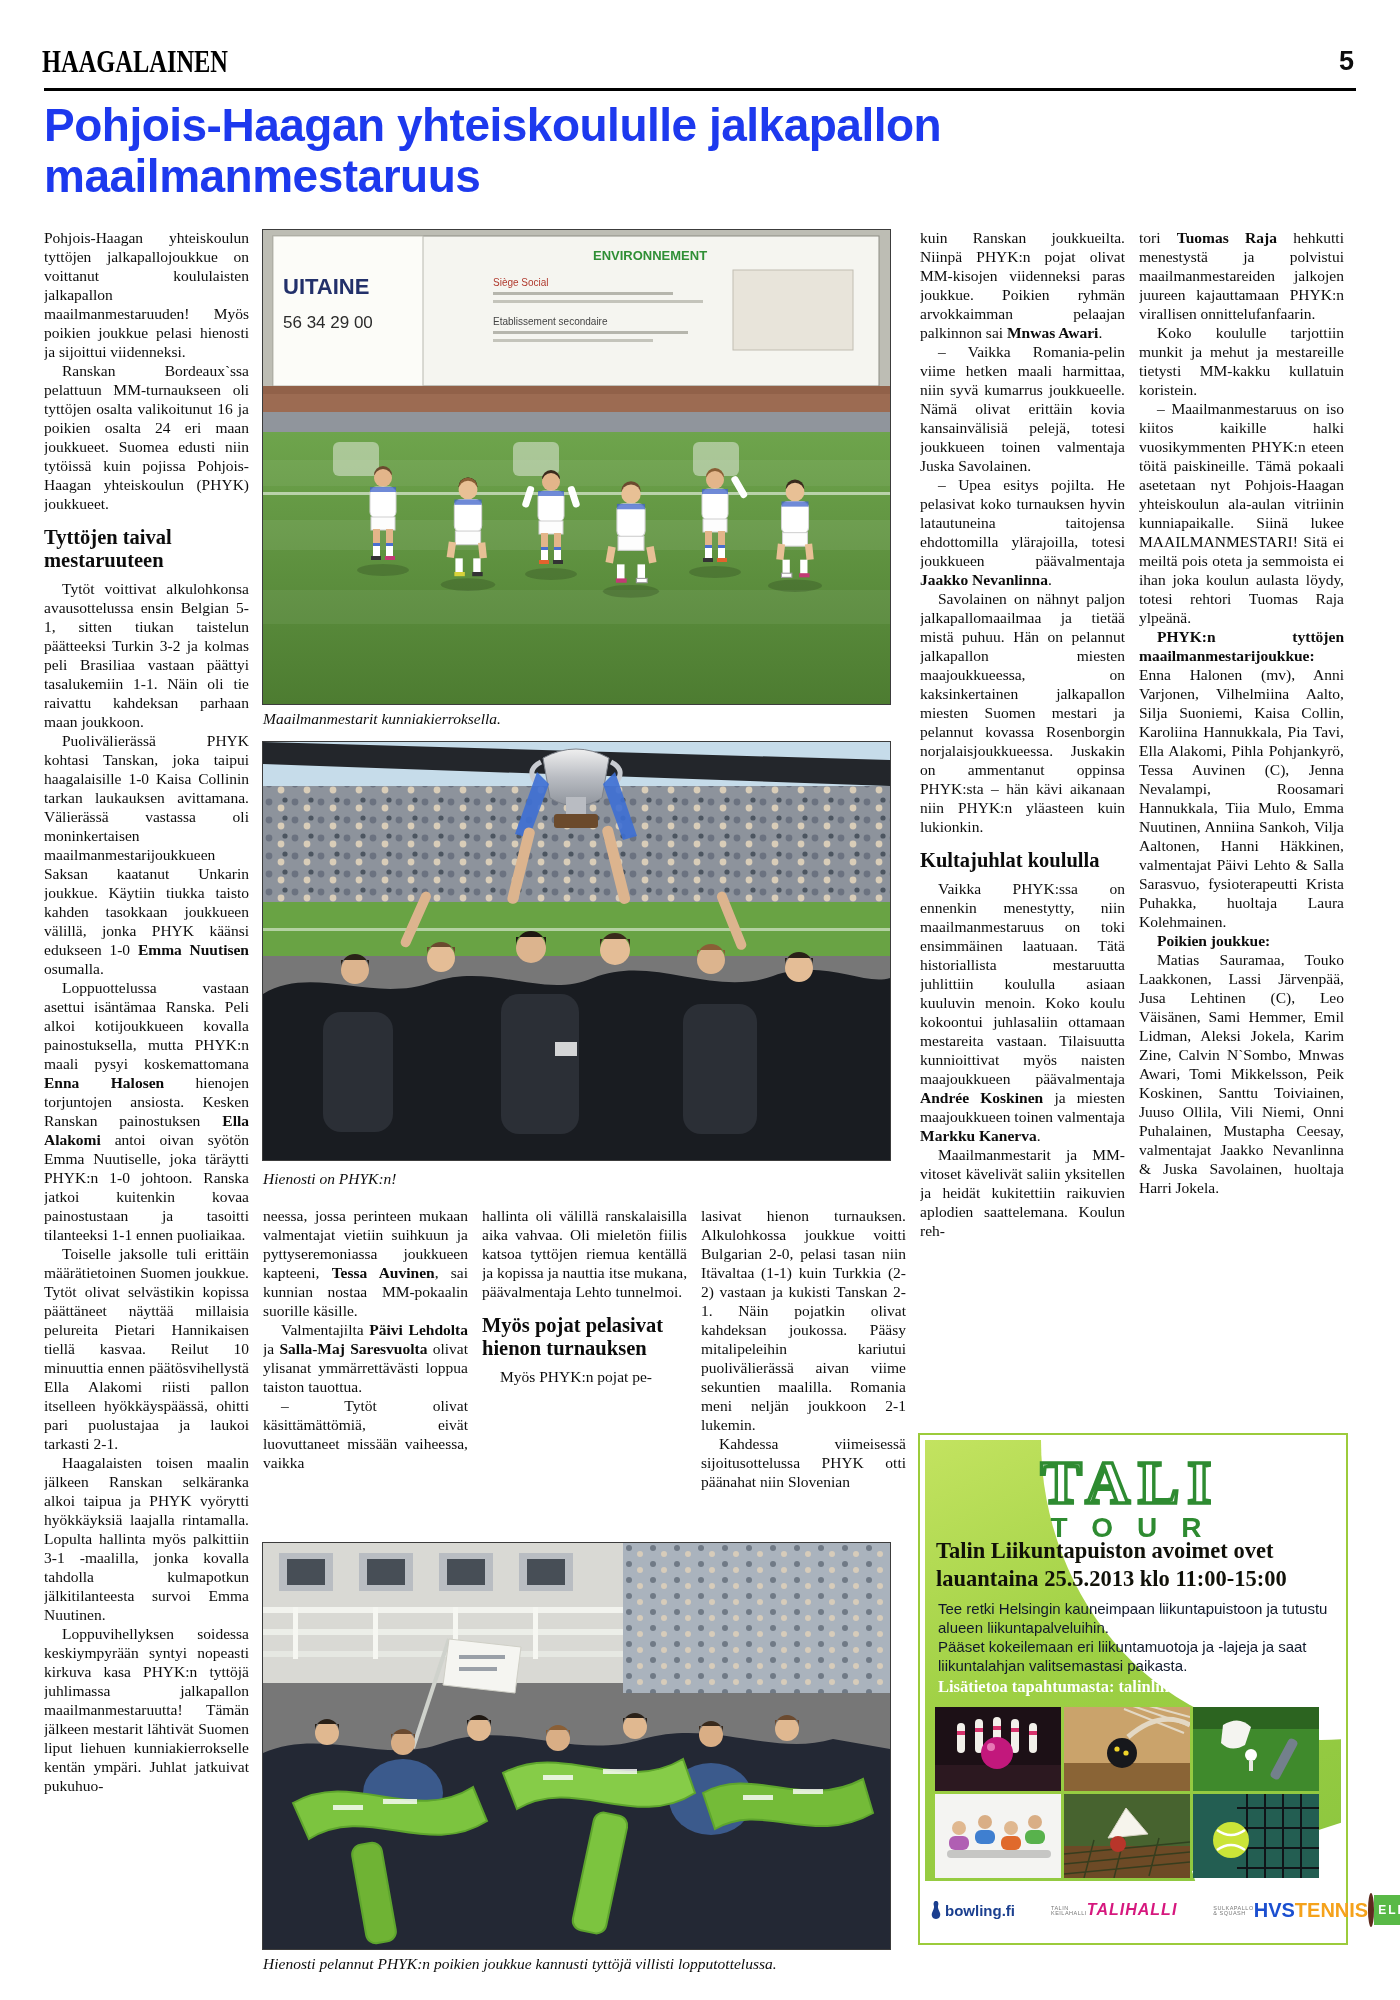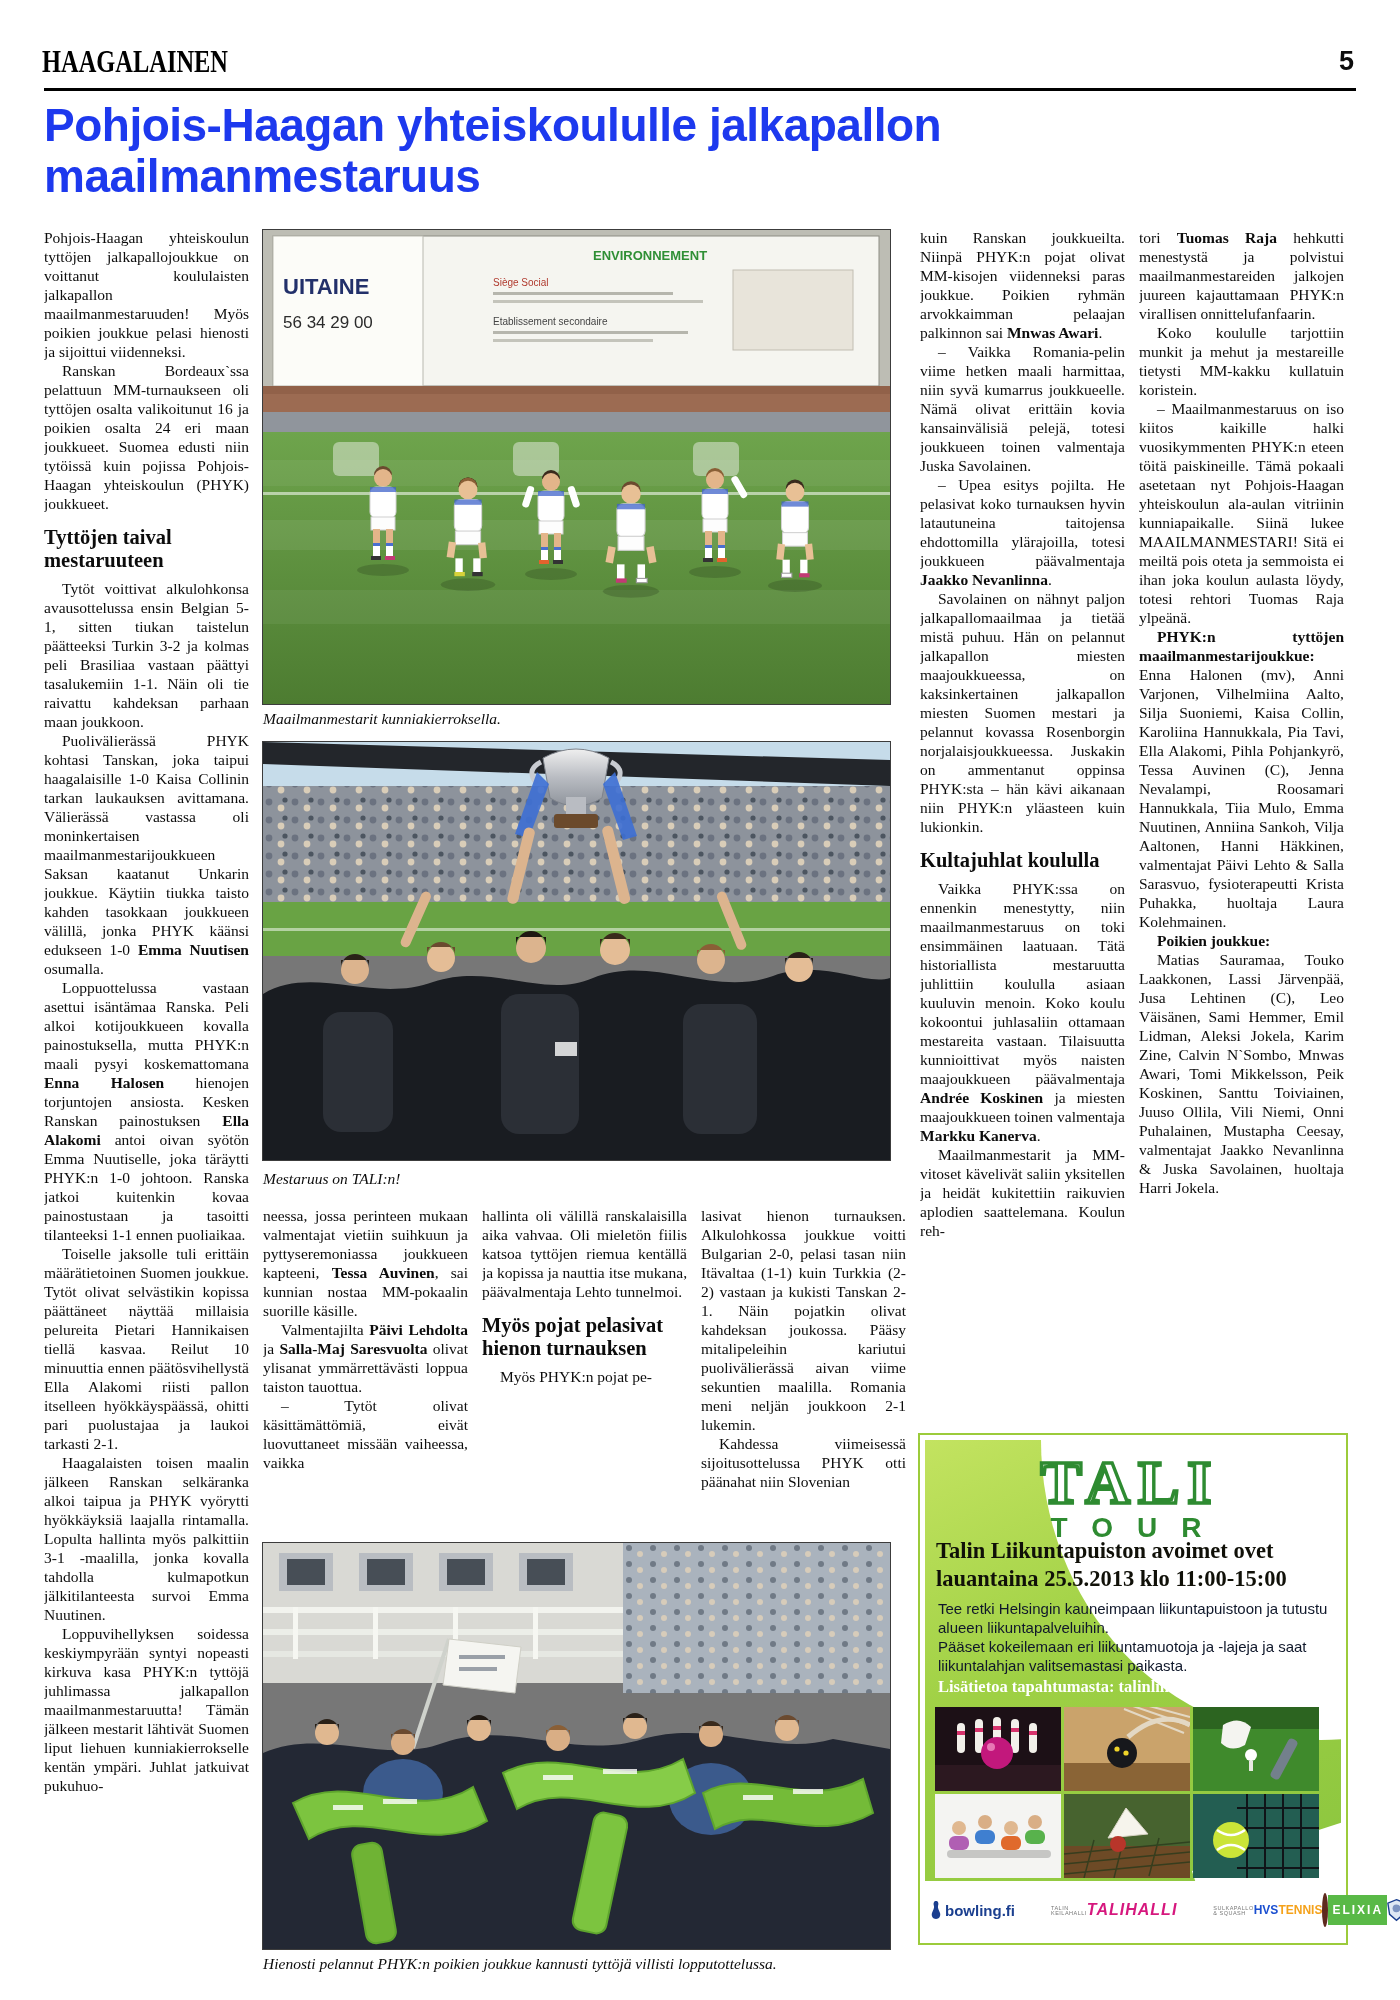--- a/index.html
+++ b/index.html
@@ -56,21 +56,21 @@
   .ad-grid{position:absolute;left:15px;top:272px;width:384px;z-index:2;
            display:grid;grid-template-columns:repeat(3,126px);grid-auto-rows:84px;gap:3px;}
   .ad-grid svg{display:block;}
   .ad-logos{position:absolute;left:4px;right:4px;bottom:4px;height:58px;background:#ffffff;z-index:3;
             display:flex;align-items:center;justify-content:space-around;padding:0 6px;}
   .logo-item{display:flex;flex-direction:row;align-items:center;line-height:1;gap:36px;}
   .logo-main{font-family:"Liberation Sans",sans-serif;font-weight:bold;}
   .logo-sub{font-family:"Liberation Sans",sans-serif;font-size:5.5px;color:#777;margin-top:2px;letter-spacing:.5px;}
   .lg-bowling{color:#1b3f8f;font-size:15px;display:flex;align-items:center;gap:3px;}
   .lg-tali{color:#d6187e;font-size:16px;font-style:italic;letter-spacing:1px;}
-  .lg-hvs{font-size:12px;}
+  .lg-hvs{font-size:20px;}
   .lg-hvs .p1{color:#1b4fd0;} .lg-hvs .p2{color:#f5a21b;}
   .lg-elixia{background:#59b947;color:#fff;font-size:12px;letter-spacing:2px;
              padding:8px 4px;font-family:"Liberation Sans",sans-serif;font-weight:bold;}
   .lg-golf{display:flex;align-items:center;gap:4px;}
   .lg-golf .script{font-family:"Liberation Serif",serif;font-style:italic;color:#1b3f8f;
                    font-size:10.5px;line-height:11px;text-align:left;}
   .badge{width:34px;height:34px;border-radius:50%;background:radial-gradient(circle at 50% 40%,#3e4a22 55%,#20270f);
          border:3px solid #5e2a1e;box-sizing:border-box;}
 </style>
 </head>
@@ -330,21 +330,21 @@
           <path d="M522,224 a14,14 0 0 1 28,0 l0,-8 -28,0 z" fill="#2a2118"></path>
       </g>
       <g fill="#2b2f36">
         <rect x="60" y="270" width="70" height="120" rx="18"></rect>
         <rect x="238" y="252" width="78" height="140" rx="18"></rect>
         <rect x="420" y="262" width="74" height="130" rx="18"></rect>
       </g>
       <rect x="292" y="300" width="22" height="14" fill="#f2f2f2" opacity="0.85"></rect>
     </svg>
   </div>
-  <div class="caption" id="caption2">Mestaruus on TALI:n!</div>
+  <div class="caption" id="caption2">Hienosti on PHYK:n!</div>
 
   <div class="photo" id="photo3">
     <svg width="627" height="406" viewBox="0 0 627 406">
       <pattern id="crowd2" width="24" height="16" patternUnits="userSpaceOnUse">
         <rect width="24" height="16" fill="#aab3bd"></rect>
         <circle cx="6" cy="5" r="3" fill="#707a86"></circle>
         <circle cx="17" cy="11" r="3" fill="#d7ccba"></circle>
       </pattern>
       <rect width="627" height="140" fill="#d9d9d4"></rect>
       <g>

